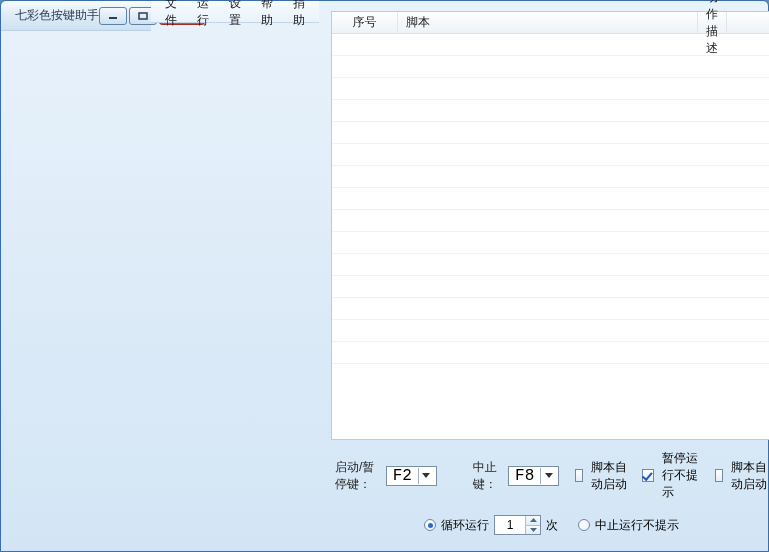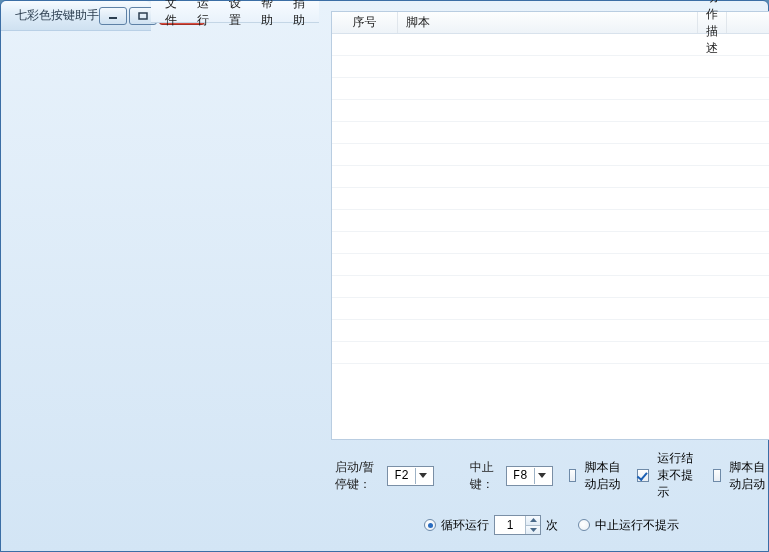--- a/index.html
+++ b/index.html
@@ -122,21 +122,21 @@
 }
 .lbl { color: #222; }
 .combo {
   display: inline-flex;
   align-items: center;
   border: 1px solid #7a8fa6;
   background: #fff;
   height: 20px;
   padding: 0 2px 0 6px;
   font-family: "Courier New", monospace;
-  font-size: 12px;
+  font-size: 16px;
   cursor: pointer;
 }
 .combo .arrow {
   width: 16px; height: 16px;
   margin-left: 6px;
   border-left: 1px solid #9db2c6;
   display: flex; align-items: center; justify-content: center;
 }
 .chk { display: inline-flex; align-items: center; gap: 8px; cursor: pointer; }
 .chk-box {
@@ -281,21 +281,21 @@
         </span>
       </div>
       <div class="flex-spacer"></div>
 
       <label class="chk">
         <span class="chk-box"></span>
         <span>脚本自动启动</span>
       </label>
       <label class="chk checked gap-sm">
         <span class="chk-box"></span>
-        <span>运行结束不提示</span>
+        <span>暂停运行不提示</span>
       </label>
       <label class="chk gap-sm">
         <span class="chk-box"></span>
         <span>脚本自动启动</span>
       </label>
     </div>
 
     <div class="controls-row2">
       <label class="radio selected">
         <span class="radio-dot"></span>

